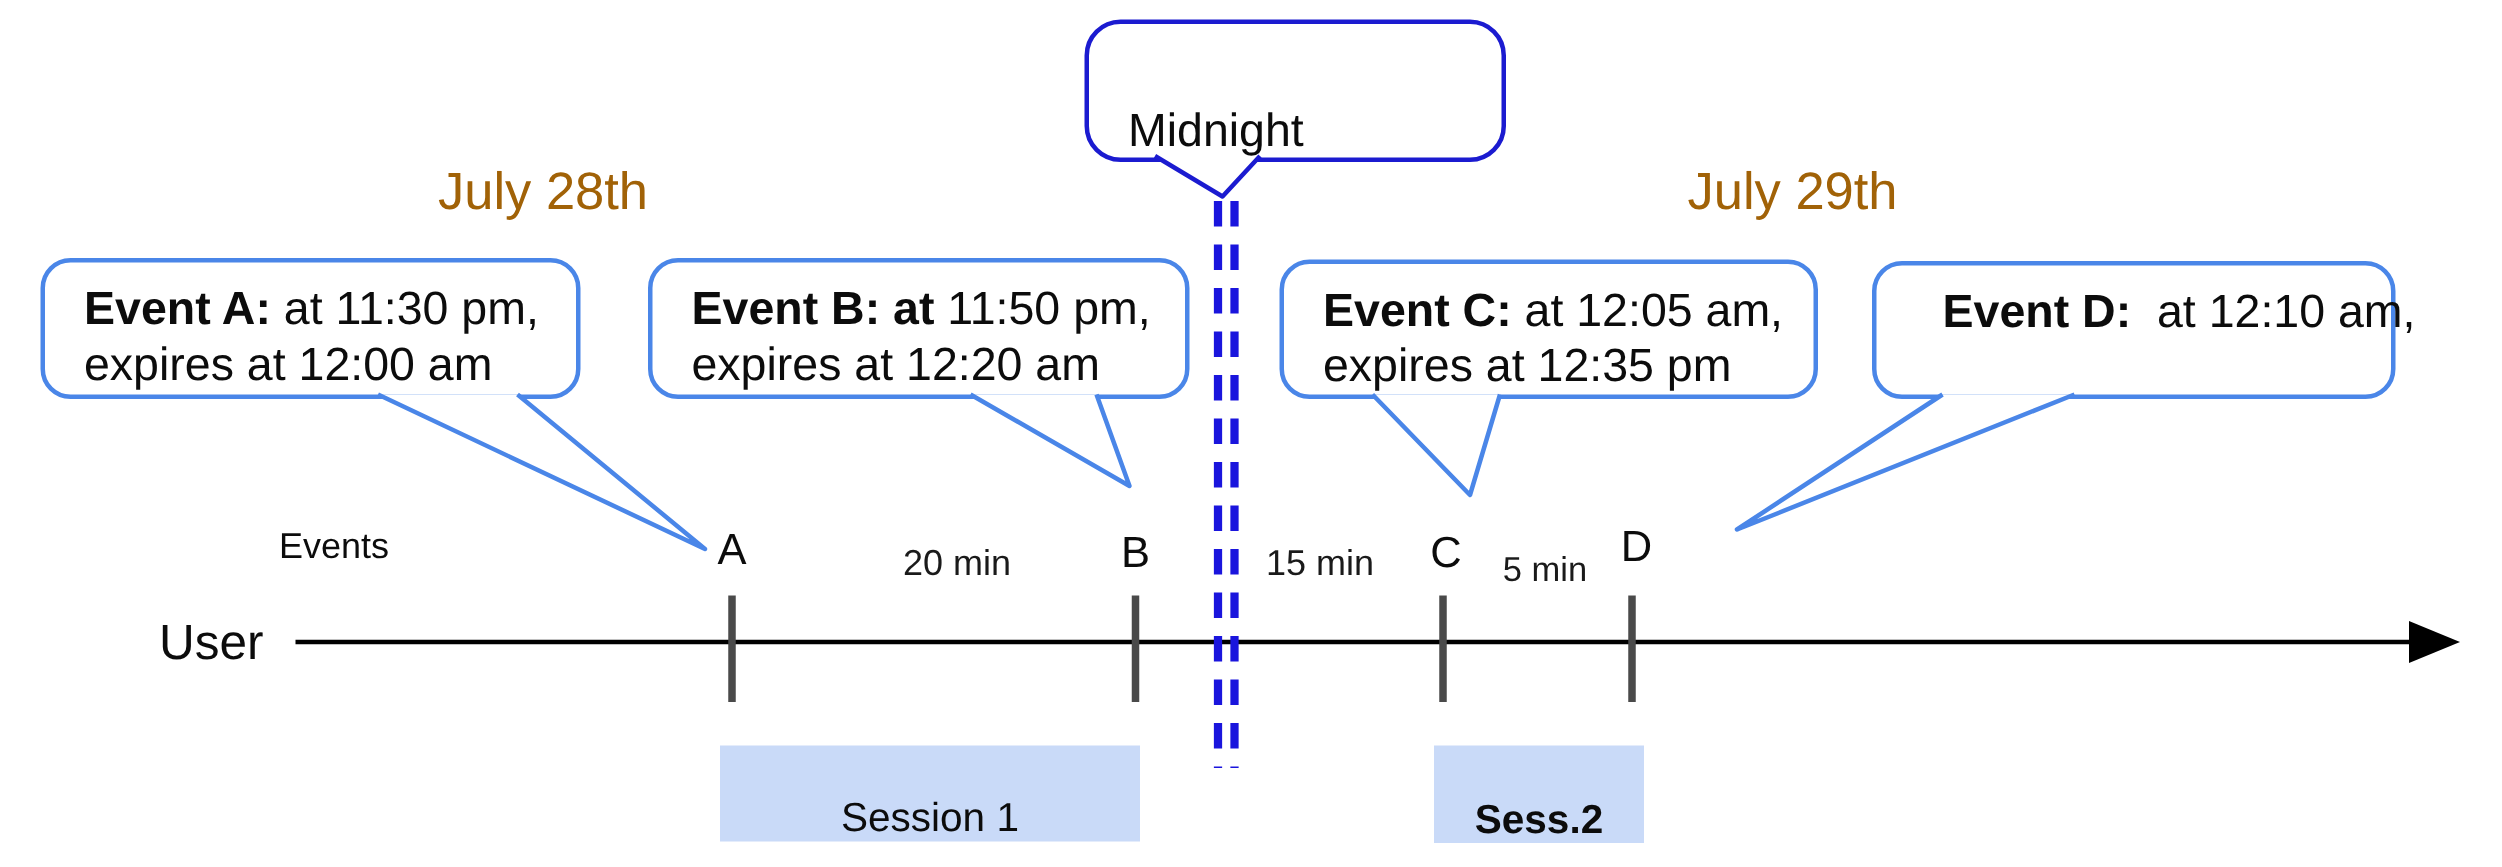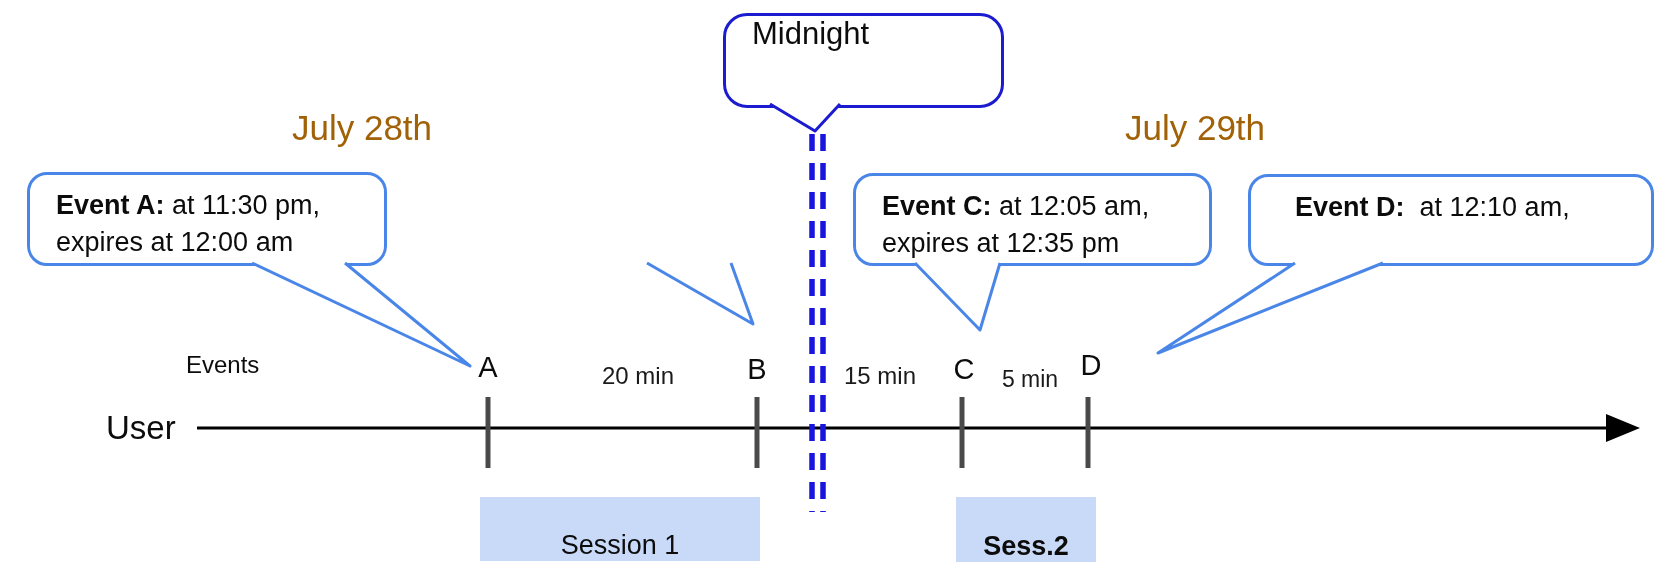--- a/index.html
+++ b/index.html
@@ -7,28 +7,28 @@
     position:relative; width:1668px; height:578px; background:#ffffff;
     font-family:"Liberation Sans", sans-serif; color:#0c0c0c; overflow:hidden;
   }
   .date-label {
     position:absolute; transform:translateX(-50%);
     font-size:35px; color:#a16207; white-space:pre;
   }
   .event-box {
     position:absolute; background:#ffffff; border:3px solid #4a86e8;
     border-radius:20px; box-sizing:border-box; z-index:1;
-    padding:12px 16px 0 26px; font-size:27px; line-height:37px;
+    padding:12px 16px 0 26px; font-size:31px; line-height:37px;
   }
   .event-box .line { white-space:pre; }
   .event-box b { font-weight:bold; }
   .midnight-box {
     position:absolute; left:723px; top:13px; width:281px; height:95px;
     background:#ffffff; border:3px solid #1b1bd0; border-radius:24px;
-    box-sizing:border-box; z-index:1; display:flex; align-items:flex-start;
+    box-sizing:border-box; z-index:1; display:flex; align-items:flex-end;
     padding-left:26px; font-size:31px;
   }
   .tl-text { position:absolute; white-space:pre; }
   .tick-letter { transform:translateX(-50%); font-size:29px; }
   .gap-label { transform:translateX(-50%); font-size:24px; color:#1a1a1a; }
   .session-box {
     position:absolute; background:#c9daf8; z-index:1;
     display:flex; align-items:flex-end; justify-content:center; font-size:27px;
   }
   svg.overlay { position:absolute; left:0; top:0; z-index:3; pointer-events:none; }
@@ -43,27 +43,31 @@
 
   <div class="midnight-box">
     <span>Midnight</span>
   </div>
 
   <div class="event-box" style="left:27px; top:172px; width:360px; height:94px;">
     <div class="line"><b>Event A:</b><span> at 11:30 pm,</span></div>
     <div class="line">expires at 12:00 am</div>
   </div>
 
+  <div class="event-box" style="left:432px; top:172px; width:361px; height:94px;">
+    <div class="line"><b>Event B: at</b><span> 11:50 pm,</span></div>
+    <div class="line">expires at 12:20 am</div>
+  </div>
 
   <div class="event-box" style="left:853px; top:173px; width:359px; height:93px;">
     <div class="line"><b>Event C:</b><span> at 12:05 am,</span></div>
     <div class="line">expires at 12:35 pm</div>
   </div>
 
-  <div class="event-box" style="left:1248px; top:174px; width:406px; height:92px;padding-left:44px;">
+  <div class="event-box" style="left:1248px; top:174px; width:349px; height:92px;padding-left:44px;">
     <div class="line"><b>Event D:</b><span>  at 12:10 am,</span></div>
   </div>
 
   <div class="tl-text" style="left:186px; top:351px; font-size:24px;">Events</div>
   <div class="tl-text" style="left:106px; top:409px; font-size:33px;">User</div>
 
   <div class="tl-text tick-letter" style="left:488px; top:351px;">A</div>
   <div class="tl-text tick-letter" style="left:757px; top:353px;">B</div>
   <div class="tl-text tick-letter" style="left:964px; top:353px;">C</div>
   <div class="tl-text tick-letter" style="left:1091px; top:349px;">D</div>

